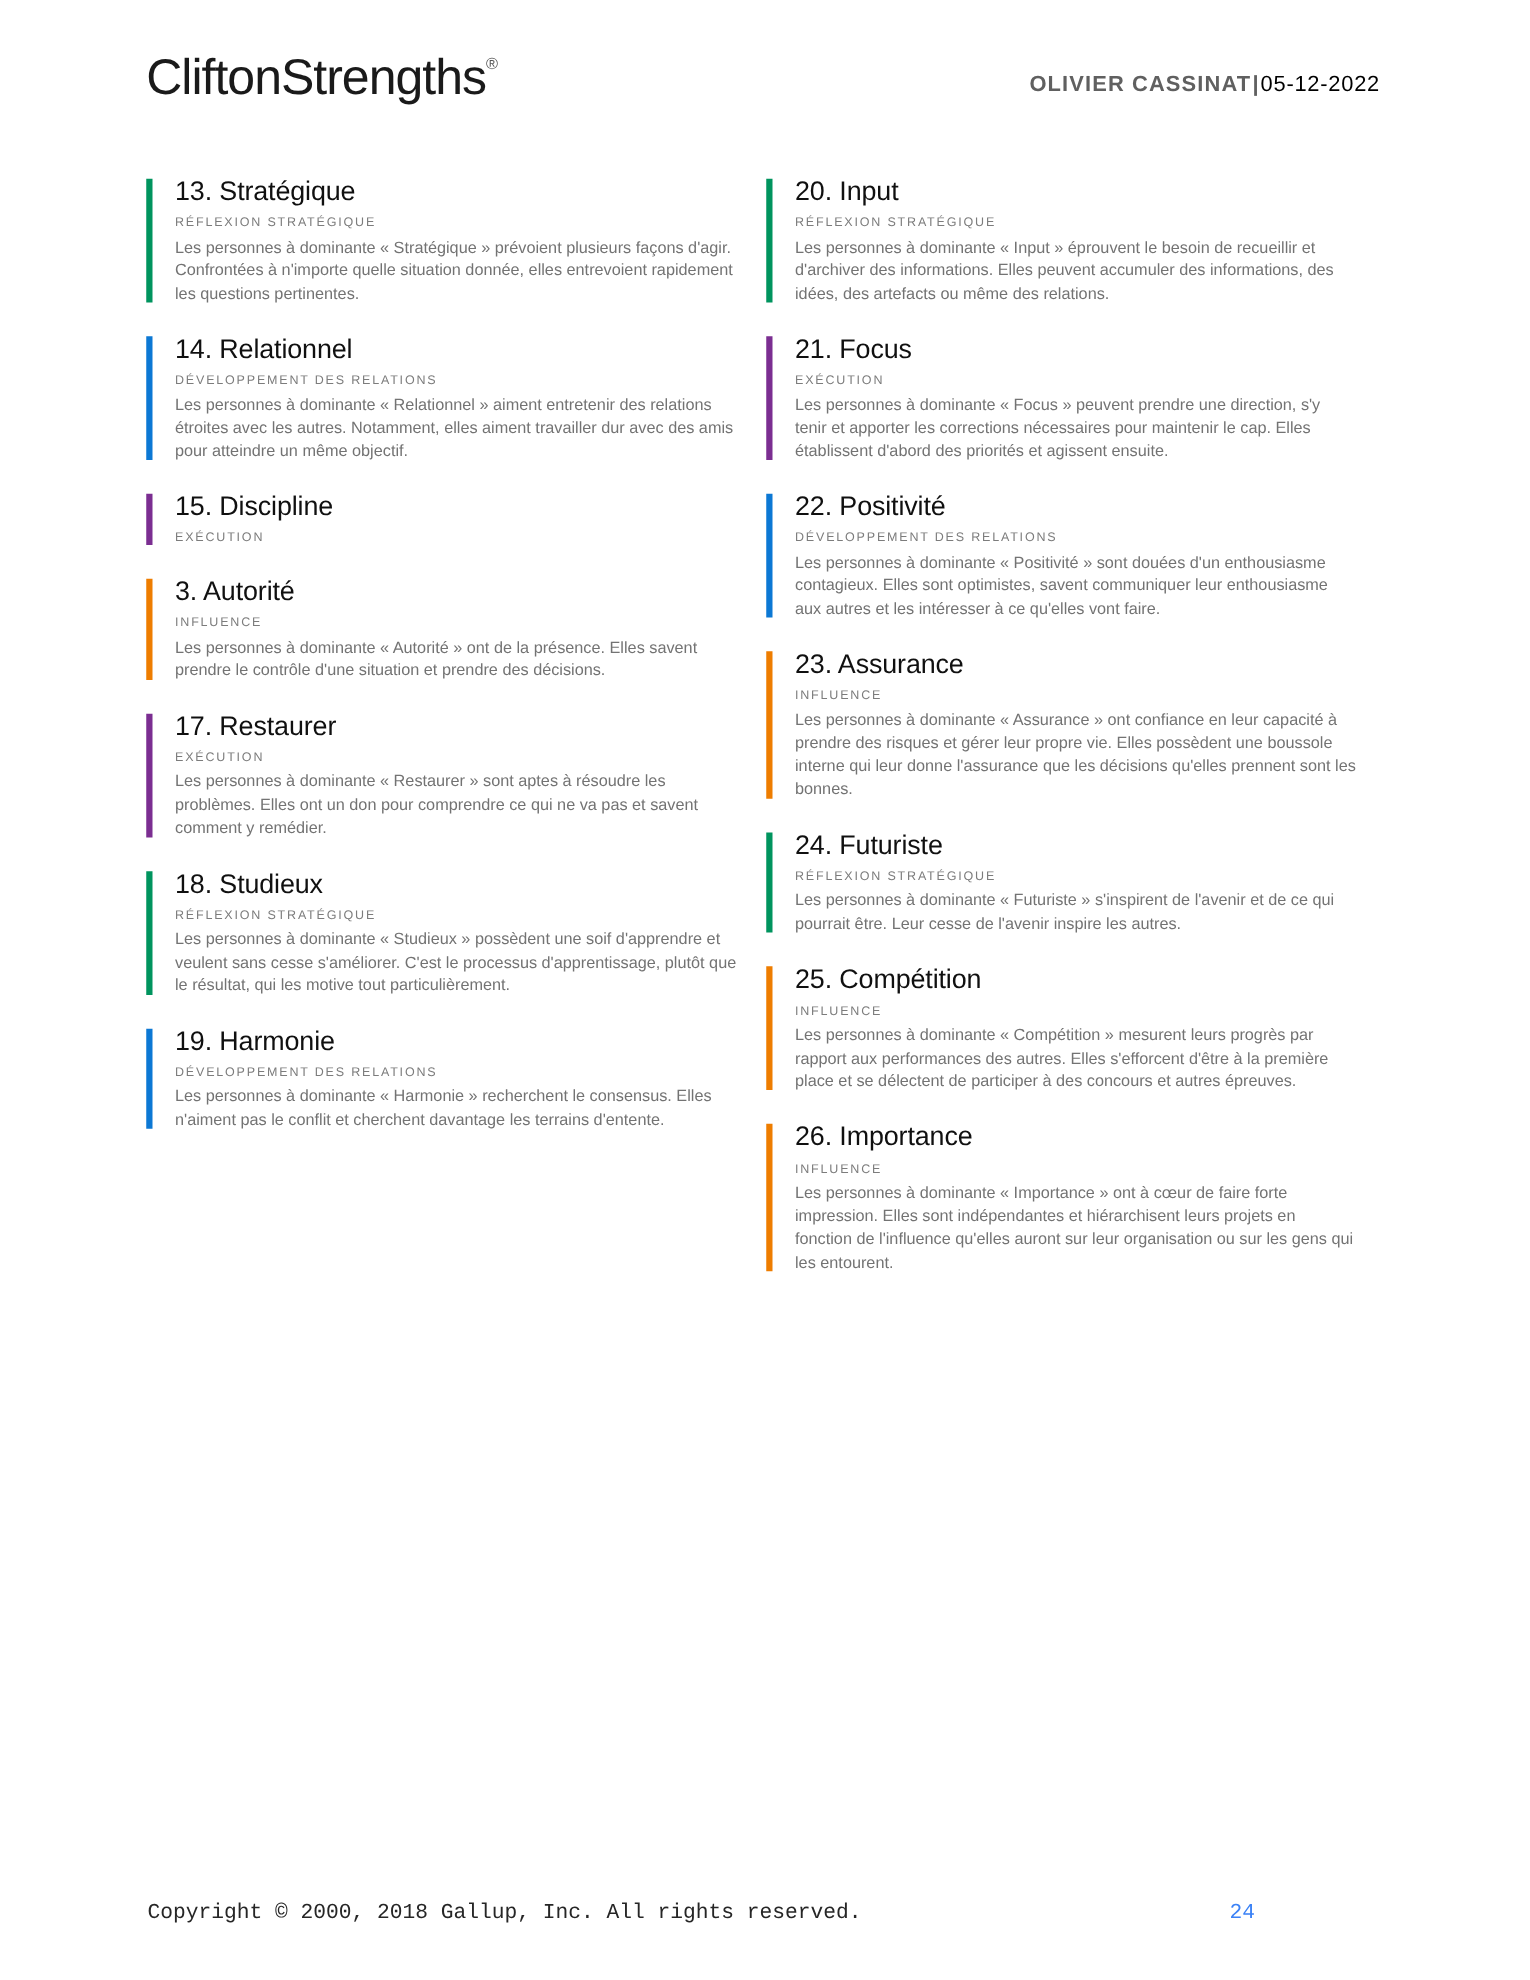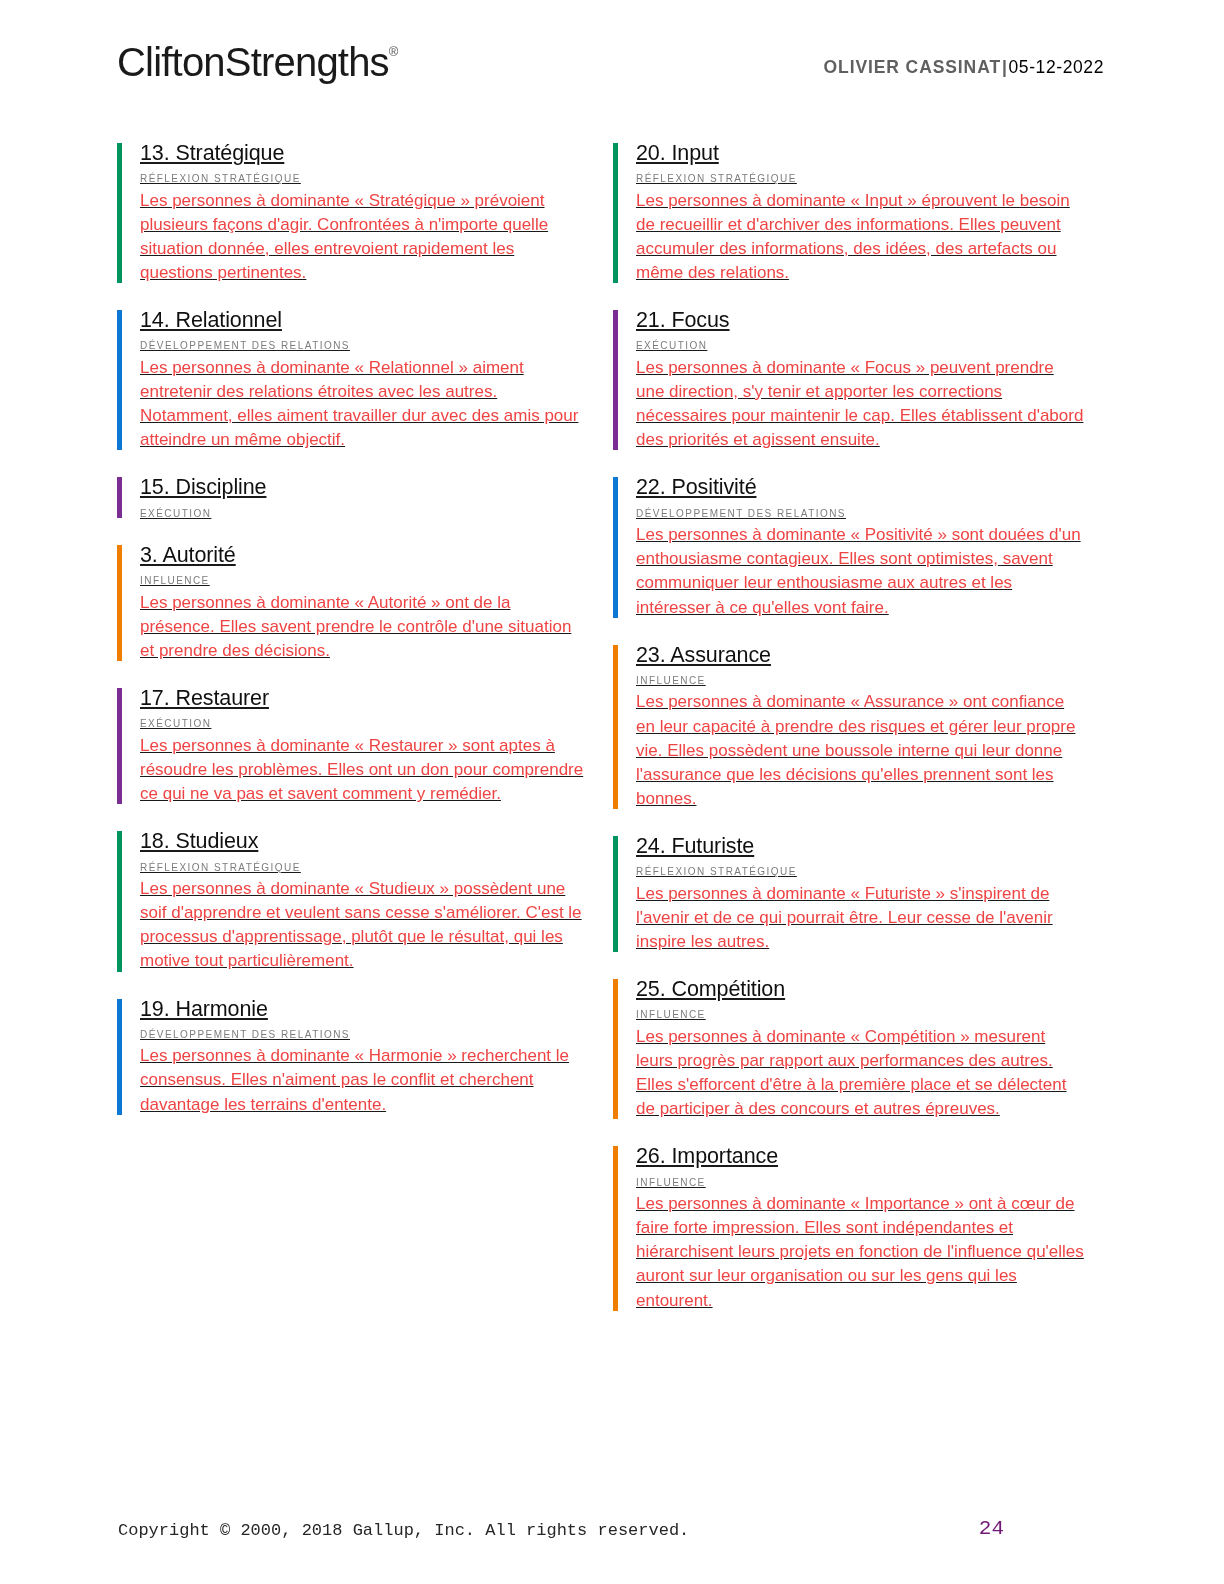--- a/index.html
+++ b/index.html
@@ -78,21 +78,20 @@
   }
   .col.right {
     margin-left: 24px;
   }
 
   
   .theme {
     position: relative;
     padding-left: 23px;
     margin-bottom: 22px;
-    text-decoration: underline;
   }
   .theme .bar {
     position: absolute;
     left: 0;
     top: 3px;
     bottom: 2px;
     width: 5px;
     border-radius: 0;
   }
   .theme .title {
@@ -105,23 +104,23 @@
   }
   .theme .domain-label {
     font-size: 10px;
     color: #7c7c7c;
     letter-spacing: 1.45px;
     line-height: 1.25;
     margin-bottom: 3px;
     white-space: nowrap;
   }
   .theme .desc {
-    font-size: 17px;
+    font-size: 13px;
     line-height: 1.42;
-    color: #ef4444;
+    color: #737373;
     margin: 0;
     max-width: 450px;
   }
 
   
   .footer {
     position: absolute;
     left: 0;
     bottom: 0;
     width: 1124px;
@@ -133,22 +132,22 @@
     left: 118px;
     bottom: 44px;
     font-size: 17px;
     color: #262626;
     white-space: nowrap;
   }
   .page-number {
     position: absolute;
     right: 120px;
     bottom: 44px;
-    font-size: 21px;
-    color: #701a75;
+    font-size: 17px;
+    color: #3b82f6;
   }
 </style>
 </head>
 <body>
 
 <div class="header">
   <div class="logo"><span>CliftonStrengths</span><span class="reg">®</span></div>
   <div class="header-meta">
     <span class="who">OLIVIER CASSINAT</span><span class="sep">|</span><span class="when">05-12-2022</span>
   </div>

